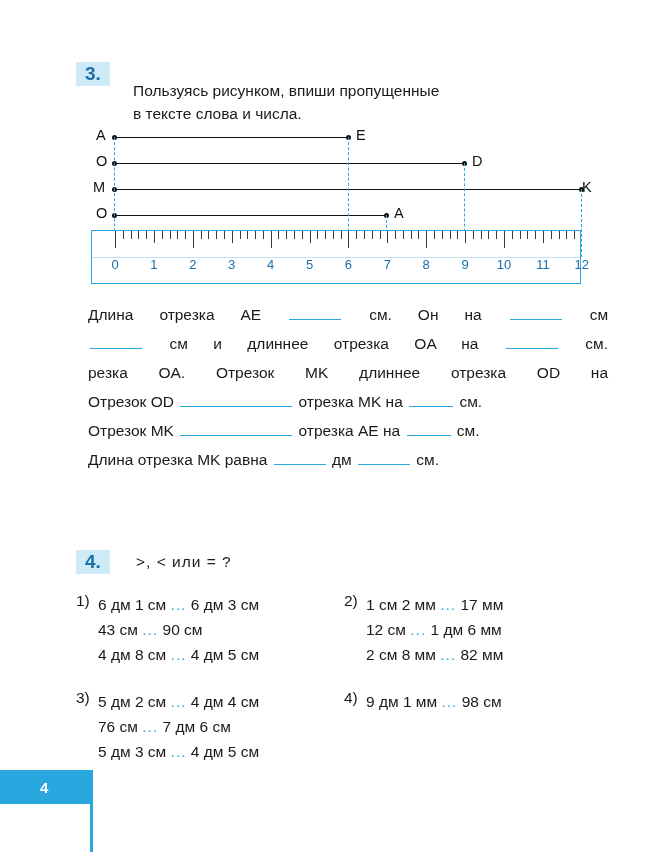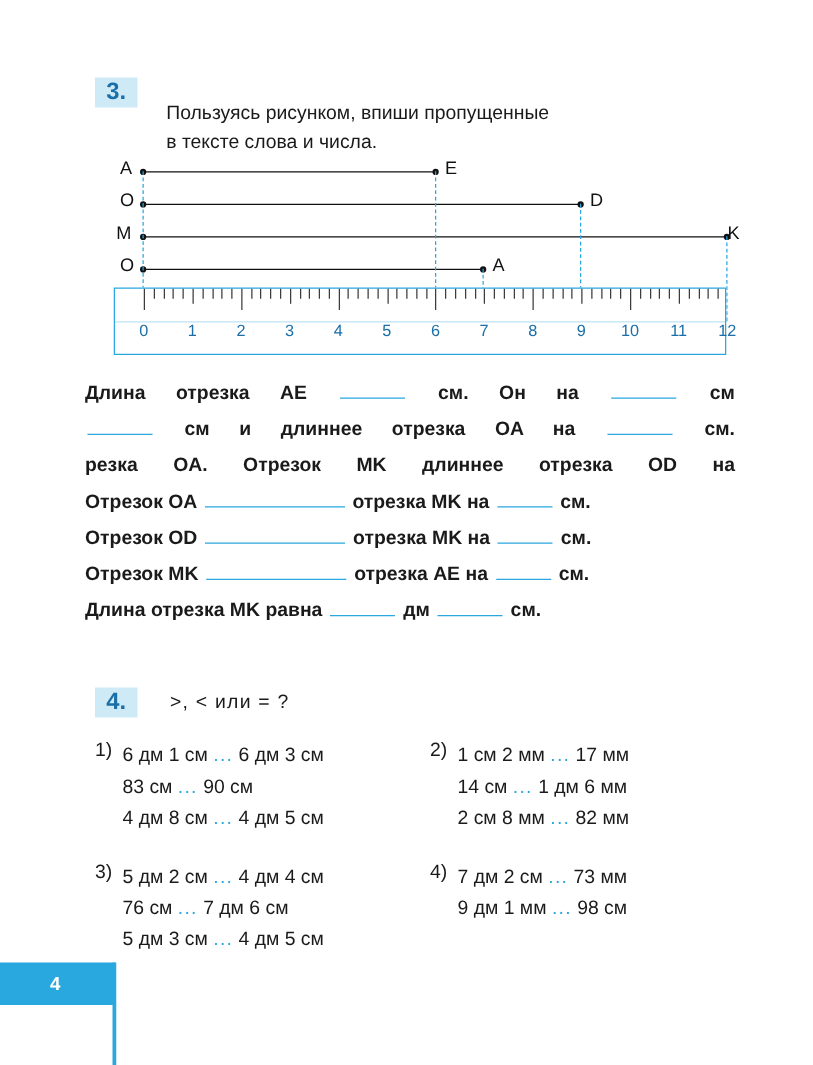--- a/index.html
+++ b/index.html
@@ -114,26 +114,25 @@
     position: absolute;
     top: 26px;
     font-size: 13px;
     color: #1b6fa8;
     transform: translateX(-50%);
   }
 
   
   #fill-text {
     position: absolute;
-    left: 68px;
+    left: 88px;
     top: 300px;
     width: 520px;
     font-size: 15.5px;
     line-height: 29px;
-    font-weight: bold;
   }
   #fill-text .line {
     display: block;
     text-align: justify;
     text-align-last: justify;
     white-space: nowrap;
   }
   #fill-text .line.last { text-align-last: left; }
   .blank {
     display: inline-block;
@@ -359,28 +358,20 @@
 
     <span class="line"><span>резка</span>
       <span>OA.</span>
       <span>Отрезок</span>
       <span>MK</span>
       <span>длиннее</span>
       <span>отрезка</span>
       <span>OD</span>
       <span>на</span></span>
 
-    <span class="line last"><span>Отрезок</span>
-      <span>OA</span>
-      <span class="blank b-xl"></span>
-      <span>отрезка</span>
-      <span>MK</span>
-      <span>на</span>
-      <span class="blank b-s"></span>
-      <span>см.</span></span>
 
     <span class="line last"><span>Отрезок</span>
       <span>OD</span>
       <span class="blank b-xl"></span>
       <span>отрезка</span>
       <span>MK</span>
       <span>на</span>
       <span class="blank b-s"></span>
       <span>см.</span></span>
 
@@ -407,47 +398,46 @@
     <span class="num-cell task-num">4.</span>
     <span class="signs">&gt;,  &lt;  или  =  ?</span>
   </div>
 
   <div id="task4-grid">
 
     <div class="q-item">
       <span class="q-index">1)</span>
       <div class="q-lines">
         <div><span>6 дм 1 см</span> <span class="dots">...</span> <span>6 дм 3 см</span></div>
-        <div><span>83 см</span> <span class="dots">...</span> <span>90 см</span></div>
+        <div><span>43 см</span> <span class="dots">...</span> <span>90 см</span></div>
         <div><span>4 дм 8 см</span> <span class="dots">...</span> <span>4 дм 5 см</span></div>
       </div>
     </div>
 
     <div class="q-item">
       <span class="q-index">2)</span>
       <div class="q-lines">
         <div><span>1 см 2 мм</span> <span class="dots">...</span> <span>17 мм</span></div>
-        <div><span>14 см</span> <span class="dots">...</span> <span>1 дм 6 мм</span></div>
+        <div><span>12 см</span> <span class="dots">...</span> <span>1 дм 6 мм</span></div>
         <div><span>2 см 8 мм</span> <span class="dots">...</span> <span>82 мм</span></div>
       </div>
     </div>
 
     <div class="q-item">
       <span class="q-index">3)</span>
       <div class="q-lines">
         <div><span>5 дм 2 см</span> <span class="dots">...</span> <span>4 дм 4 см</span></div>
         <div><span>76 см</span> <span class="dots">...</span> <span>7 дм 6 см</span></div>
         <div><span>5 дм 3 см</span> <span class="dots">...</span> <span>4 дм 5 см</span></div>
       </div>
     </div>
 
     <div class="q-item">
       <span class="q-index">4)</span>
       <div class="q-lines">
-        <div><span>7 дм 2 см</span> <span class="dots">...</span> <span>73 мм</span></div>
         <div><span>9 дм 1 мм</span> <span class="dots">...</span> <span>98 см</span></div>
       </div>
     </div>
 
   </div>
 
   <div id="footer-bar"></div>
   <span id="footer-num">4</span>
   <div id="footer-rule"></div>
 

